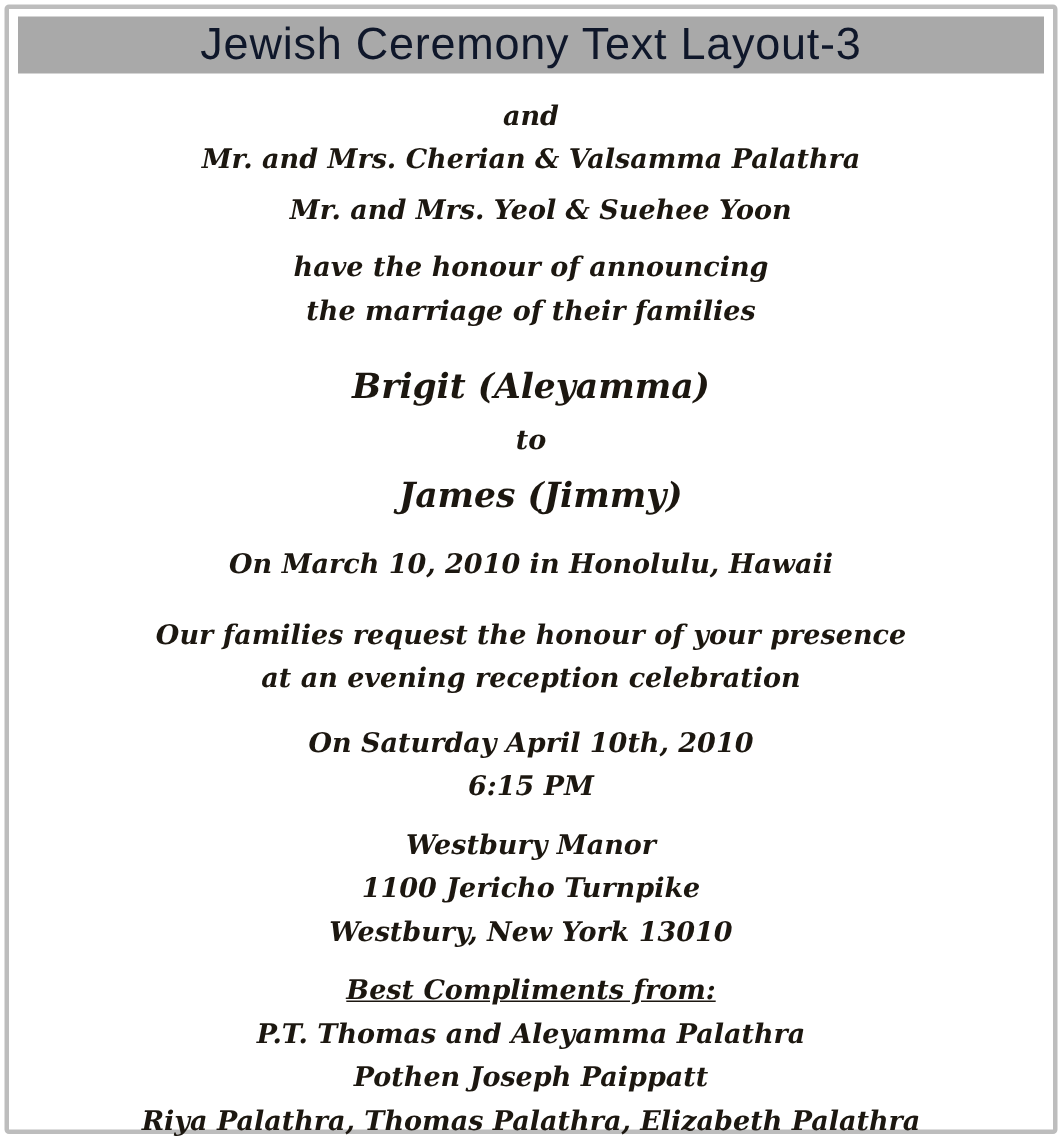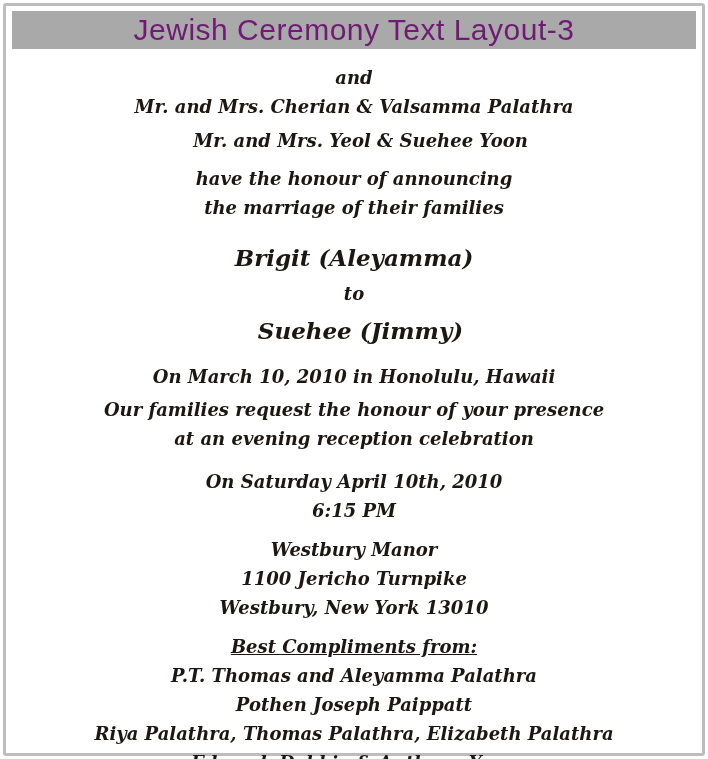--- a/index.html
+++ b/index.html
@@ -27,21 +27,21 @@
     height: 38px;
     background: #a9a9a9;
     display: flex;
     align-items: center;
     justify-content: center;
   }
   .header-bar .title {
     font-family: "Liberation Sans", sans-serif;
     font-size: 30px;
     font-weight: 400;
-    color: #701a75;
+    color: #0f172a;
     letter-spacing: 0.5px;
     white-space: nowrap;
     text-align: right;
   }
   .invitation-body {
     padding-top: 14px;
     text-align: center;
     font-family: "DejaVu Serif", "Liberation Serif", serif;
     font-style: italic;
     font-weight: bold;
@@ -56,42 +56,42 @@
     font-size: 23px;
     line-height: 35px;
   }
   .line.underline {
     text-decoration: underline;
   }
   .gap4  { margin-top: 4px; }
   .gap5  { margin-top: 5px; padding-left: 13px; }
   .gap9  { margin-top: 9px; }
   .gap10 { margin-top: 10px; }
-  .gap13 { margin-top: 4px; }
+  .gap13 { margin-top: 18px; }
   .gap14 { margin-top: 14px; }
   .gap18 { margin-top: 18px; }
 </style>
 </head>
 <body>
 
 <div class="page-frame">
 
   <div class="header-bar">
     <div class="title">Jewish Ceremony Text Layout-3</div>
   </div>
 
   <div class="invitation-body">
     <div class="line">and</div>
     <div class="line">Mr. and Mrs. Cherian &amp; Valsamma Palathra</div>
     <div class="line gap5">Mr. and Mrs. Yeol &amp; Suehee Yoon</div>
     <div class="line gap9">have the honour of announcing</div>
     <div class="line">the marriage of their families</div>
     <div class="line large gap18">Brigit (Aleyamma)</div>
     <div class="line gap4">to</div>
-    <div class="line large gap5">Suehee (Jimmy)</div>
+    <div class="line large gap5">James (Jimmy)</div>
     <div class="line gap14">On March 10, 2010 in Honolulu, Hawaii</div>
     <div class="line gap13">Our families request the honour of your presence</div>
     <div class="line">at an evening reception celebration</div>
     <div class="line gap14">On Saturday April 10th, 2010</div>
     <div class="line">6:15 PM</div>
     <div class="line gap10">Westbury Manor</div>
     <div class="line">1100 Jericho Turnpike</div>
     <div class="line">Westbury, New York 13010</div>
     <div class="line underline gap10">Best Compliments from:</div>
     <div class="line">P.T. Thomas and Aleyamma Palathra</div>

